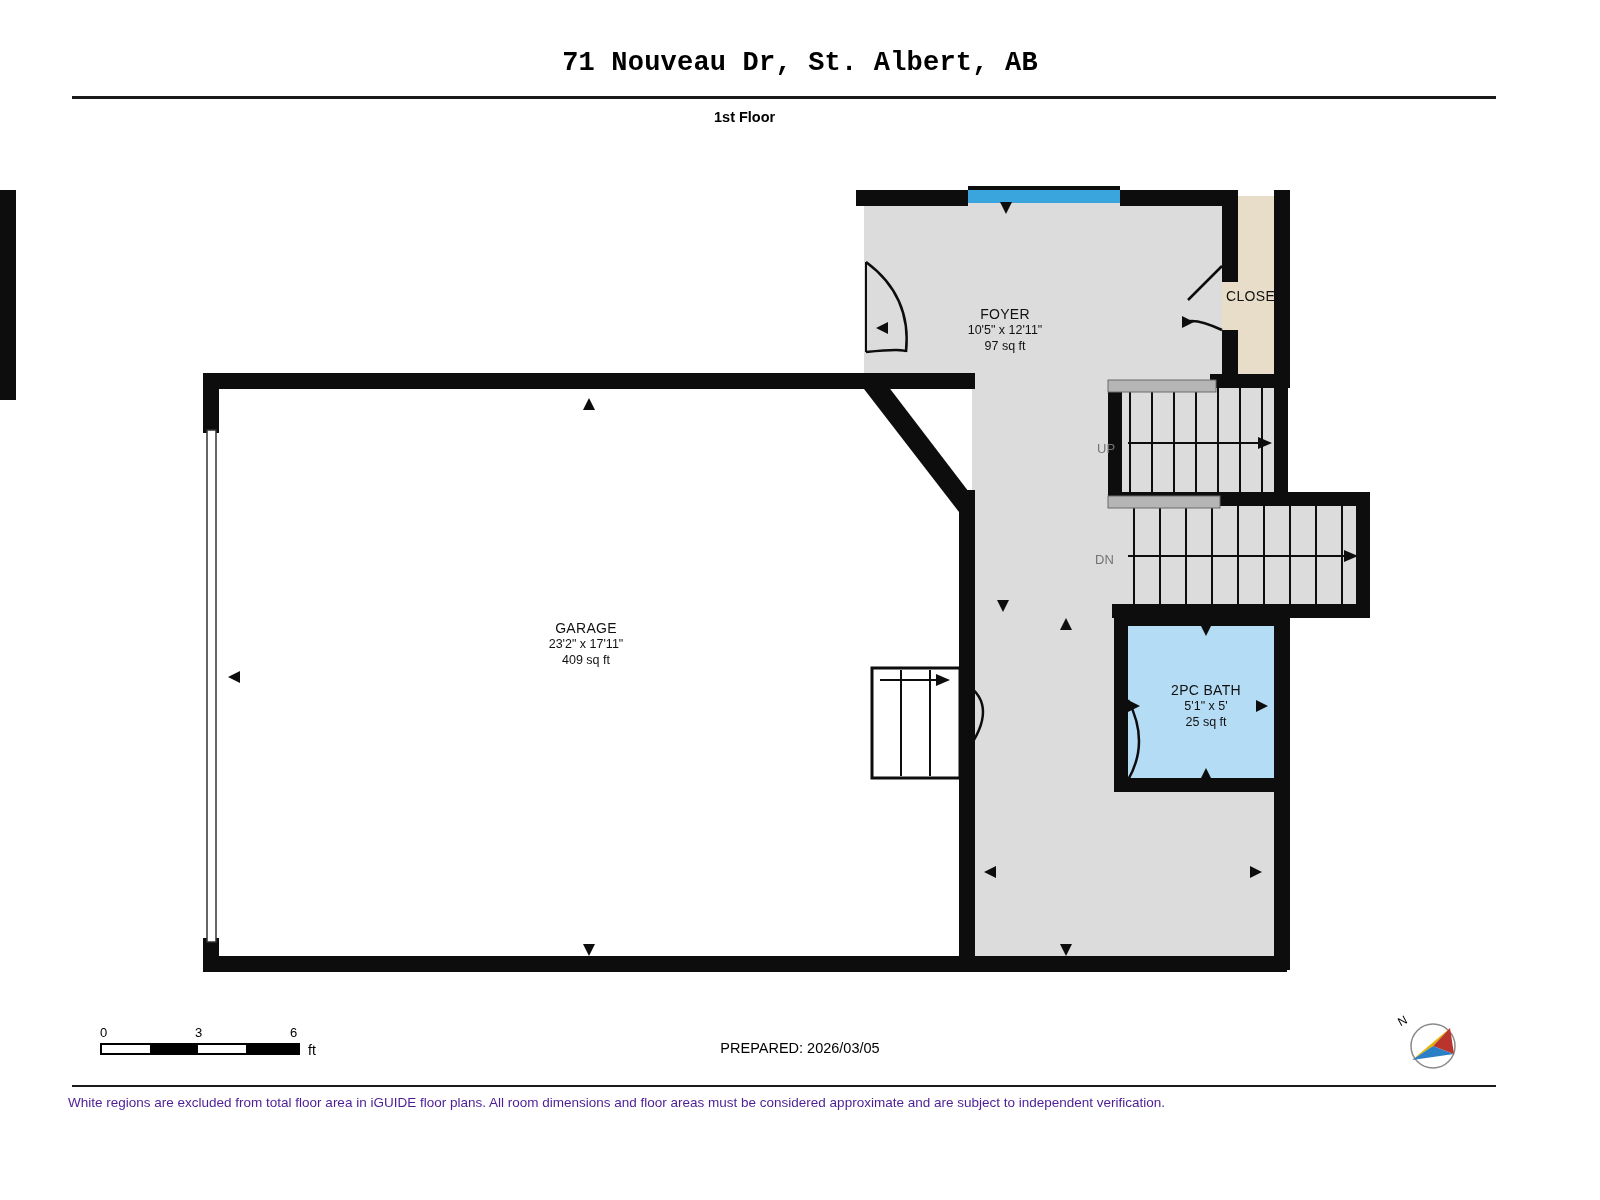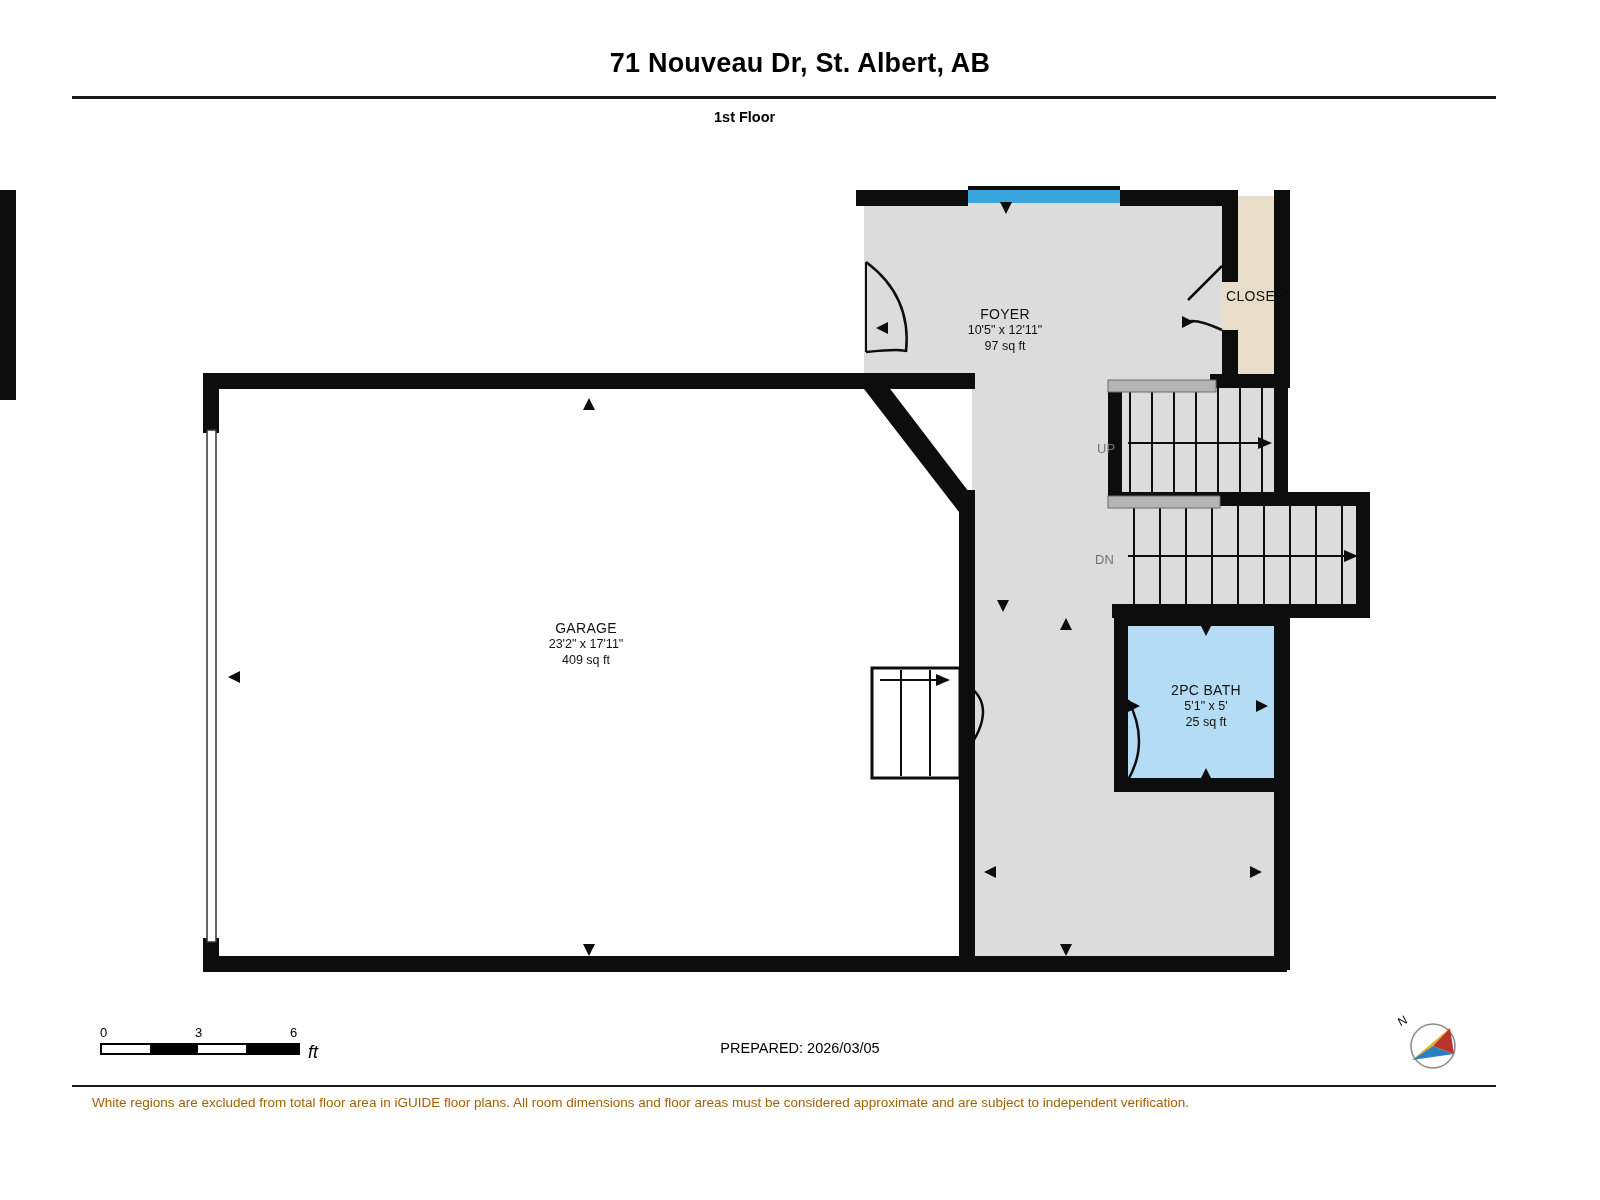--- a/index.html
+++ b/index.html
@@ -24,20 +24,21 @@
 
   
   .title {
     position: absolute;
     left: 0; top: 48px;
     width: 1600px;
     text-align: center;
     font-size: 27px;
     font-weight: bold;
     letter-spacing: 0.2px;
+    font-family: Liberation Mono, monospace;
   }
   .rule-top {
     position: absolute;
     left: 72px; top: 96px;
     width: 1424px;
     height: 3px;
     background: #1a1a1a;
   }
   .rule-bottom {
     position: absolute;
@@ -68,24 +69,24 @@
   
   .prepared {
     position: absolute;
     left: 0; top: 1040px;
     width: 1600px;
     text-align: center;
     font-size: 14.5px;
   }
   .disclaimer {
     position: absolute;
-    left: 92px; top: 1095px;
+    left: 68px; top: 1095px;
     width: 1440px;
     font-size: 13.5px;
-    color: #a16207;
+    color: #4c1d95;
   }
 
   
   .scale {
     position: absolute;
     left: 100px; top: 1025px;
     width: 230px;
     height: 36px;
   }
   .scale .ticks {
@@ -107,22 +108,21 @@
   }
   .scale .bar i {
     position: absolute;
     top: 0; height: 8px;
     background: #000;
     display: block;
   }
   .scale .ftlabel {
     position: absolute;
     left: 208px; top: 17px;
-    font-size: 18px;
-    font-style: italic;
+    font-size: 14px;
   }
 
   
   .compass {
     position: absolute;
     left: 1398px; top: 1010px;
     width: 70px; height: 62px;
   }
   .compass .n {
     position: absolute;

